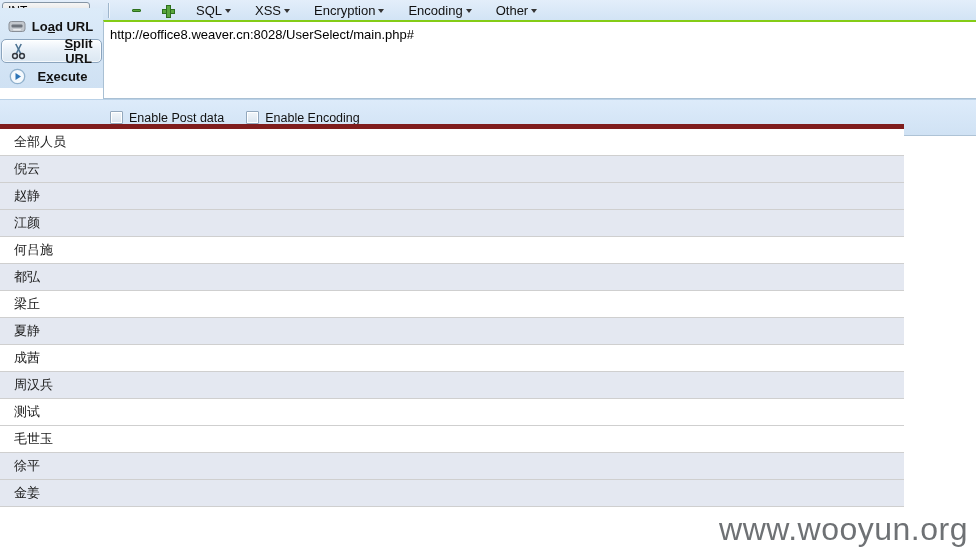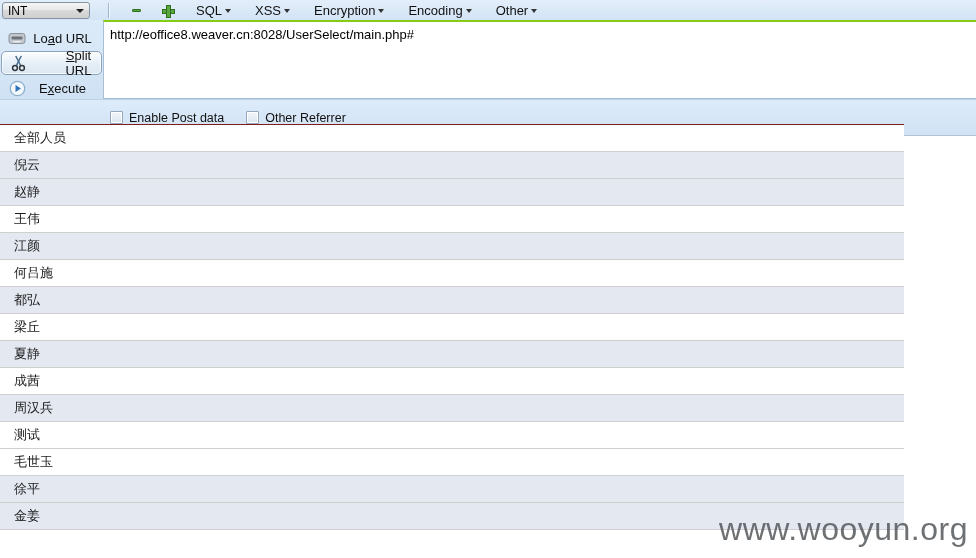--- a/index.html
+++ b/index.html
@@ -52,23 +52,24 @@
     padding: 10px 6px; cursor: default; font-size: 13px; color: #111;
   }
   .menu-caret {
     width: 0; height: 0; margin-top: 2px;
     border-left: 3px solid transparent; border-right: 3px solid transparent;
     border-top: 4px solid #333;
   }
 
   
   .left-panel {
-    position: absolute; top: 20px; left: 0; width: 103px; height: 80px;
+    position: absolute; top: 8px; left: 0; width: 103px; height: 80px;
     background: linear-gradient(#dcebf9, #cfe1f3);
     padding-top: 6px;
+    font-weight: bold;
   }
   .action-row {
     display: flex; align-items: center;
     height: 24px; margin: 0 1px 1px 1px; padding-left: 4px;
     cursor: pointer; font-size: 13px; color: #111;
   }
   .action-row .ic { width: 24px; display: inline-flex; justify-content: center; }
   .action-row .lbl { flex: 1; text-align: center; padding-right: 6px; }
   .action-row.active {
     border: 1px solid #8ba4bd; border-radius: 5px;
@@ -105,21 +106,21 @@
     width: 13px; height: 13px;
     border: 1px solid #93a8bd; border-radius: 1px;
     background: linear-gradient(#f2f6fa, #dbe6f0);
     box-shadow: inset 0 0 0 1px #ffffff;
     cursor: pointer;
   }
 
   
   .user-list {
     position: absolute; top: 124px; left: 0; width: 904px; height: 434px;
-    border-top: 1px solid #7f1d1d;
+    border-top: 5px solid #7f1d1d;
     background: #fff;
   }
   .row {
     height: 27px; line-height: 26px;
     border-bottom: 1px solid #cfcfcf;
     padding-left: 14px;
     font-size: 13px; color: #1a1a1a;
     background: #ffffff;
     cursor: pointer;
   }
@@ -208,29 +209,28 @@
 
 <textarea class="url-area" spellcheck="false" style="">http://eoffice8.weaver.cn:8028/UserSelect/main.php#</textarea>
 
 <div class="options-bar">
   <span class="cb-group">
     <span class="checkbox"></span>
     <span>Enable Post data</span>
   </span>
   <span class="cb-group">
     <span class="checkbox"></span>
-    <span>Other Referrer</span>
+    <span>Enable Encoding</span>
   </span>
 </div>
 
 <div class="user-list">
     <div class="row">全部人员</div>
     <div class="row stripe">倪云</div>
     <div class="row stripe">赵静</div>
-    <div class="row">王伟</div>
     <div class="row stripe">江颜</div>
     <div class="row">何吕施</div>
     <div class="row stripe">都弘</div>
     <div class="row">梁丘</div>
     <div class="row stripe">夏静</div>
     <div class="row">成茜</div>
     <div class="row stripe">周汉兵</div>
     <div class="row">测试</div>
     <div class="row">毛世玉</div>
     <div class="row stripe">徐平</div>

